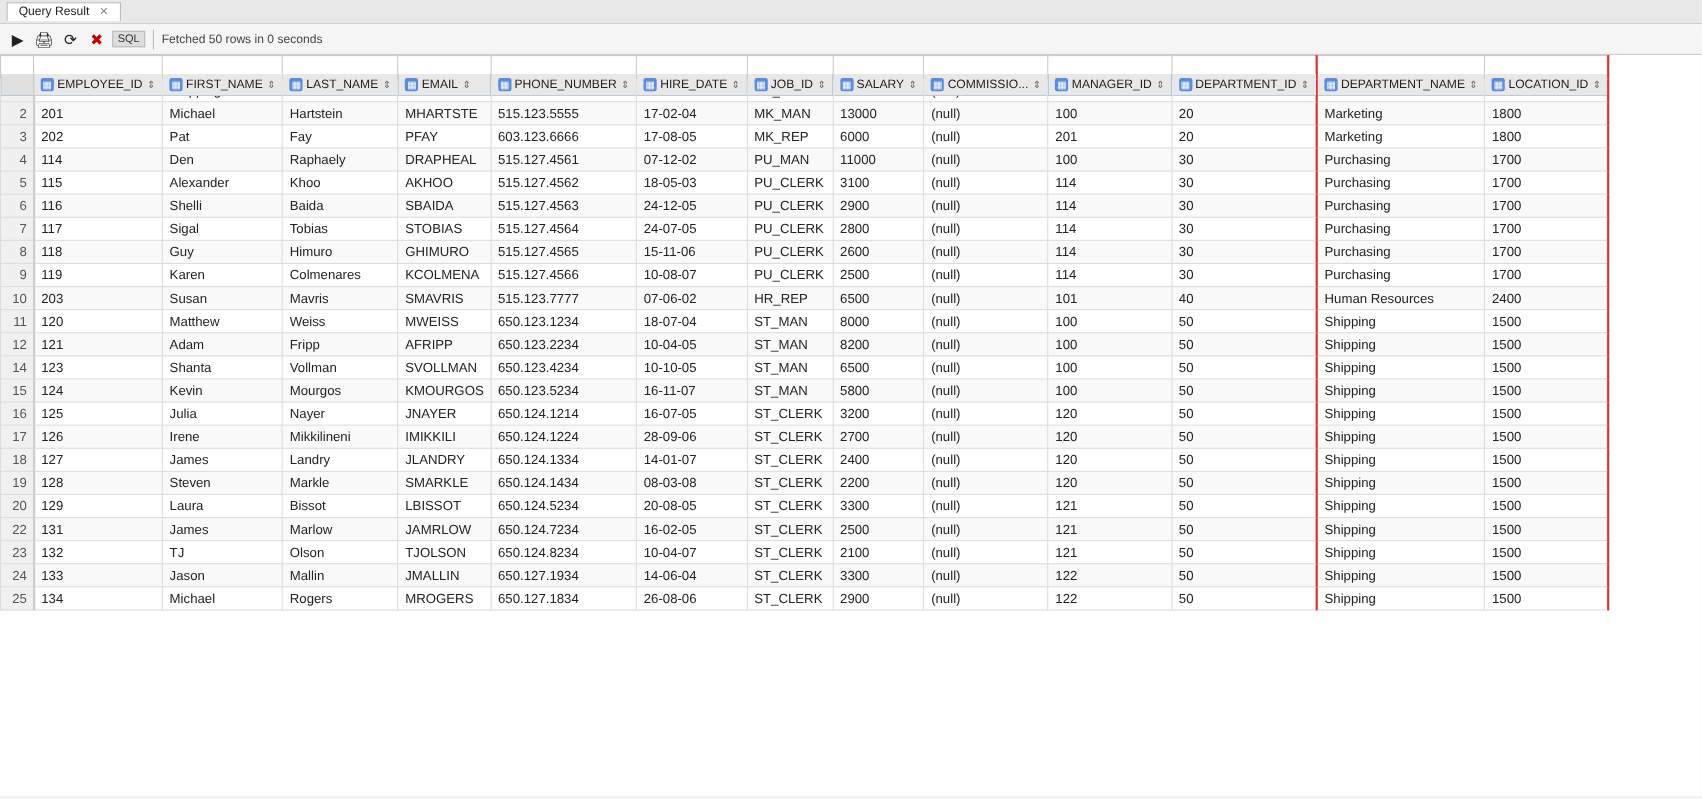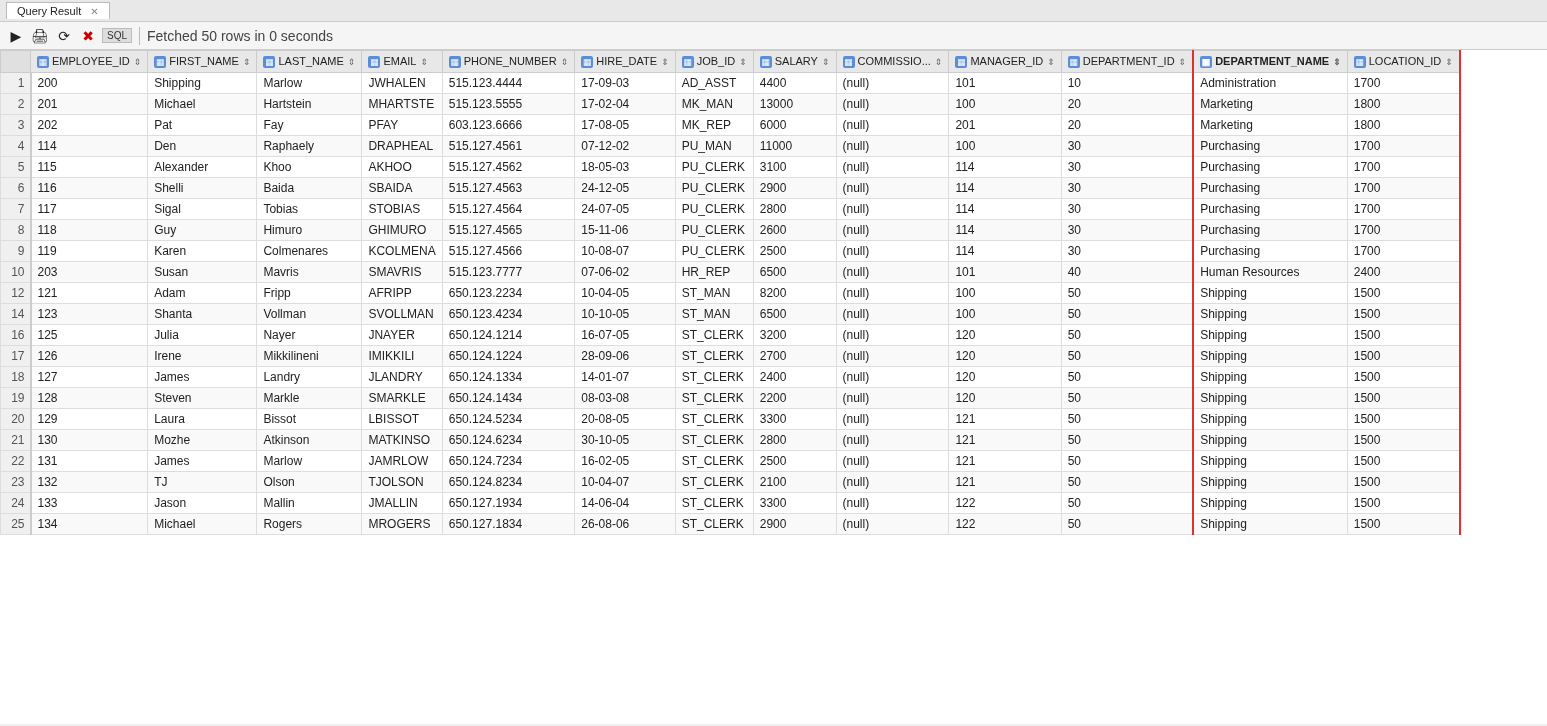--- a/index.html
+++ b/index.html
@@ -40,21 +40,21 @@
       cursor: pointer;
       font-size: 14px;
     }
     .toolbar-divider {
       width: 1px;
       height: 18px;
       background: #bbb;
       margin: 0 3px;
     }
     .toolbar-text {
-      font-size: 14px;
+      font-size: 11px;
       color: #444;
     }
     .sql-badge {
       background: #ddd;
       border: 1px solid #bbb;
       padding: 1px 4px;
       font-size: 10px;
       font-weight: normal;
       color: #333;
     }
@@ -68,21 +68,21 @@
 
     table {
       border-collapse: collapse;
       width: max-content;
       font-size: 12px;
     }
 
     thead tr {
       background: #0369a1;
       position: sticky;
-      top: 0;
+      top: 16px;
       z-index: 10;
     }
 
     th {
       border: 1px solid #ccc;
       padding: 4px 6px;
       white-space: nowrap;
       font-weight: normal;
       text-align: left;
       background: #e8e8e8;
@@ -135,21 +135,20 @@
     }
 
     .col-dept-name {
       border-left: 2px solid #e03030 !important;
     }
     .col-location-id {
       border-right: 2px solid #e03030 !important;
     }
     .col-dept-name-header {
       border-left: 2px solid #e03030 !important;
-      font-weight: bold;
     }
     .col-location-id-header {
       border-right: 2px solid #e03030 !important;
     }
   </style>
 </head>
 <body>
 
 <div class="app-header">
   <div class="tab">
@@ -343,20 +342,36 @@
           <td>07-06-02</td>
           <td>HR_REP</td>
           <td>6500</td>
           <td>(null)</td>
           <td>101</td>
           <td>40</td>
           <td class="dept-name-cell col-dept-name">Human Resources</td>
           <td class="location-id-cell col-location-id">2400</td>
         </tr>
         <tr>
+          <td class="row-num">11</td>
+          <td>120</td>
+          <td>Matthew</td>
+          <td>Weiss</td>
+          <td>MWEISS</td>
+          <td>650.123.1234</td>
+          <td>18-07-04</td>
+          <td>ST_MAN</td>
+          <td>8000</td>
+          <td>(null)</td>
+          <td>100</td>
+          <td>50</td>
+          <td class="dept-name-cell col-dept-name">Shipping</td>
+          <td class="location-id-cell col-location-id">1500</td>
+        </tr>
+        <tr>
           <td class="row-num">12</td>
           <td>121</td>
           <td>Adam</td>
           <td>Fripp</td>
           <td>AFRIPP</td>
           <td>650.123.2234</td>
           <td>10-04-05</td>
           <td>ST_MAN</td>
           <td>8200</td>
           <td>(null)</td>
@@ -375,20 +390,36 @@
           <td>10-10-05</td>
           <td>ST_MAN</td>
           <td>6500</td>
           <td>(null)</td>
           <td>100</td>
           <td>50</td>
           <td class="dept-name-cell col-dept-name">Shipping</td>
           <td class="location-id-cell col-location-id">1500</td>
         </tr>
         <tr>
+          <td class="row-num">15</td>
+          <td>124</td>
+          <td>Kevin</td>
+          <td>Mourgos</td>
+          <td>KMOURGOS</td>
+          <td>650.123.5234</td>
+          <td>16-11-07</td>
+          <td>ST_MAN</td>
+          <td>5800</td>
+          <td>(null)</td>
+          <td>100</td>
+          <td>50</td>
+          <td class="dept-name-cell col-dept-name">Shipping</td>
+          <td class="location-id-cell col-location-id">1500</td>
+        </tr>
+        <tr>
           <td class="row-num">16</td>
           <td>125</td>
           <td>Julia</td>
           <td>Nayer</td>
           <td>JNAYER</td>
           <td>650.124.1214</td>
           <td>16-07-05</td>
           <td>ST_CLERK</td>
           <td>3200</td>
           <td>(null)</td>
@@ -455,36 +486,20 @@
           <td>20-08-05</td>
           <td>ST_CLERK</td>
           <td>3300</td>
           <td>(null)</td>
           <td>121</td>
           <td>50</td>
           <td class="dept-name-cell col-dept-name">Shipping</td>
           <td class="location-id-cell col-location-id">1500</td>
         </tr>
         <tr>
-          <td class="row-num">21</td>
-          <td>130</td>
-          <td>Mozhe</td>
-          <td>Atkinson</td>
-          <td>MATKINSO</td>
-          <td>650.124.6234</td>
-          <td>30-10-05</td>
-          <td>ST_CLERK</td>
-          <td>2800</td>
-          <td>(null)</td>
-          <td>121</td>
-          <td>50</td>
-          <td class="dept-name-cell col-dept-name">Shipping</td>
-          <td class="location-id-cell col-location-id">1500</td>
-        </tr>
-        <tr>
           <td class="row-num">22</td>
           <td>131</td>
           <td>James</td>
           <td>Marlow</td>
           <td>JAMRLOW</td>
           <td>650.124.7234</td>
           <td>16-02-05</td>
           <td>ST_CLERK</td>
           <td>2500</td>
           <td>(null)</td>

